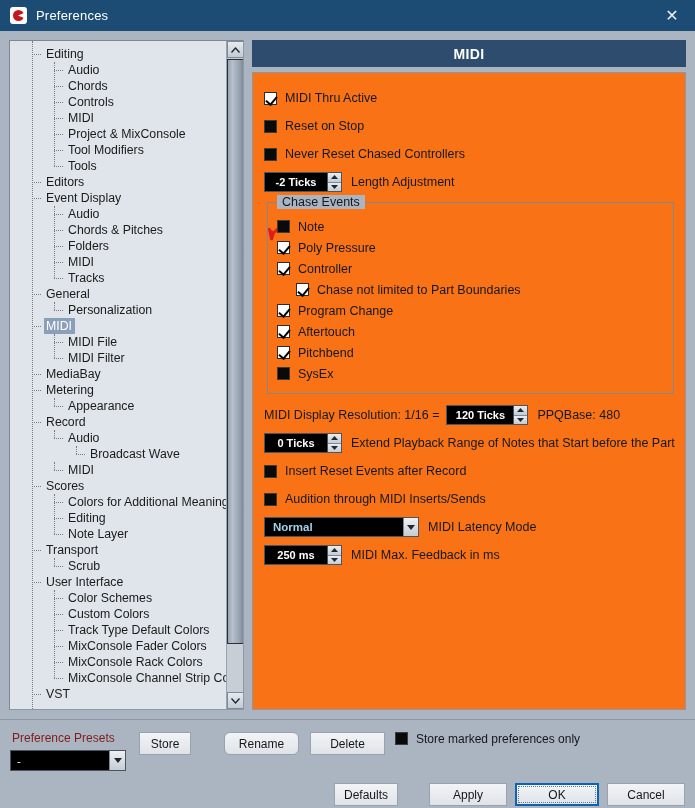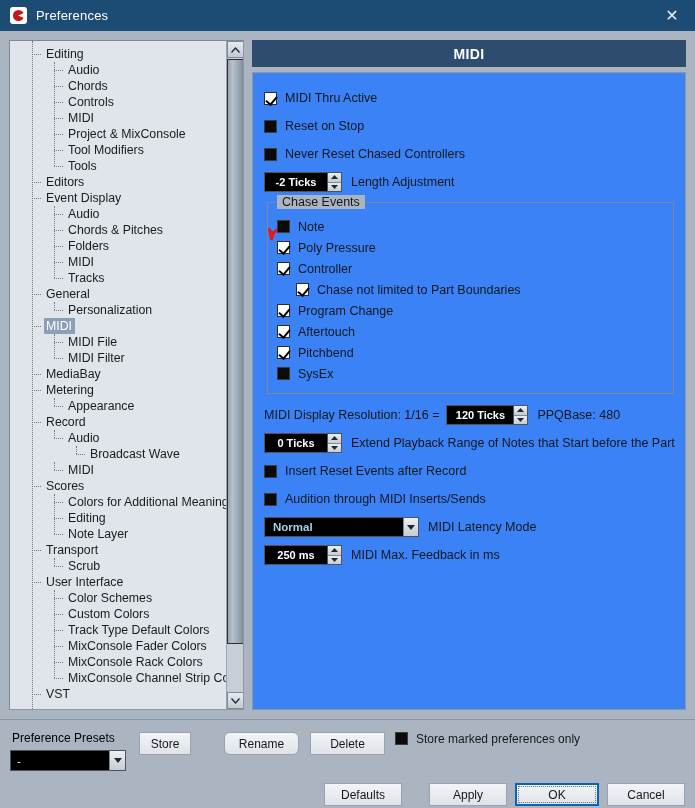--- a/index.html
+++ b/index.html
@@ -123,21 +123,21 @@
     position: absolute; left: 252px; top: 9px; width: 434px; height: 670px;
   }
   #pane-header {
     height: 27px; background: #2d4c6e;
     display: flex; align-items: center; justify-content: center;
     color: #ffffff; font-size: 14px; font-weight: bold;
     letter-spacing: .3px;
   }
   #pane-body {
     position: absolute; left: 0; top: 32px; right: 0; bottom: 0;
-    background: #3b82f6;
+    background: #f97316;
     border: 1px solid #8c97a3;
     padding: 11px 0 0 11px;
   }
 
   .row {
     display: flex; align-items: center;
     height: 28px;
     font-size: 12.5px; color: #14181c;
   }
   .row .txt { white-space: nowrap; }
@@ -231,21 +231,21 @@
   .post-label { font-size: 12.5px; color: #14181c; white-space: nowrap; }
 
   
   #footer {
     position: absolute; left: 0; top: 719px; width: 695px; height: 89px;
     background: #abb5c1;
     border-top: 1px solid #8c97a3;
   }
   #preset-label {
     position: absolute; left: 12px; top: 11px;
-    font-size: 12px; color: #000000;
+    font-size: 12px; color: #7f1d1d;
   }
   #preset-combo {
     position: absolute; left: 10px; top: 30px;
     width: 116px; height: 21px;
     background: #000; border: 1px solid #4b5560;
     display: flex; align-items: stretch; cursor: pointer;
   }
   #preset-combo .cval {
     flex: 1; display: flex; align-items: center;
     color: #ffffff; font-size: 11.5px; padding-left: 6px;
@@ -266,21 +266,21 @@
     font-family: "Liberation Sans", sans-serif;
   }
   #btn-store  { left: 139px; top: 12px; width: 52px; }
   #btn-rename { left: 224px; top: 12px; width: 75px; border-radius: 6px; }
   #btn-delete { left: 310px; top: 12px; width: 75px; }
   #store-marked-row {
     position: absolute; left: 395px; top: 12px;
     display: flex; align-items: flex-start; height: 23px;
     font-size: 12px; color: #14181c;
   }
-  #btn-defaults { left: 324px; top: 63px; width: 78px; }
+  #btn-defaults { left: 334px; top: 63px; width: 64px; }
   #btn-apply    { left: 429px; top: 63px; width: 78px; }
   #btn-ok       { left: 515px; top: 63px; width: 84px; border: 2px solid #0a63b5; }
   #btn-cancel   { left: 607px; top: 63px; width: 78px; }
   #btn-ok .okinner {
     position: absolute; left: 1px; right: 1px; top: 1px; bottom: 1px;
     border: 1px dotted #6d7884;
   }
 </style>
 </head>
 <body>

